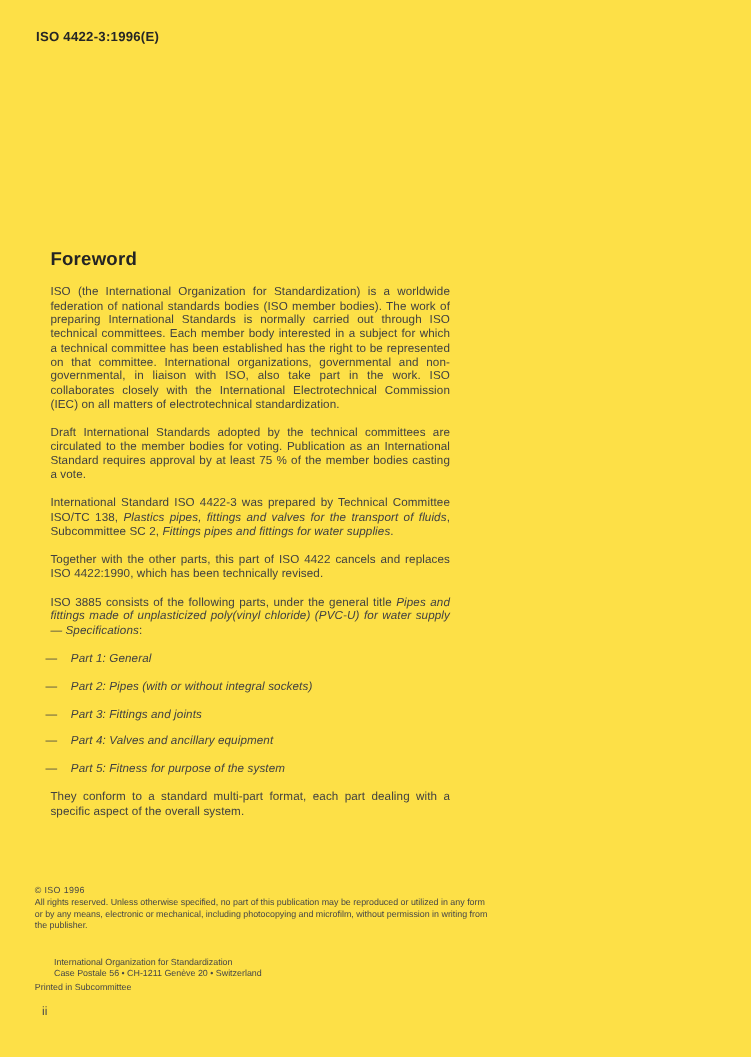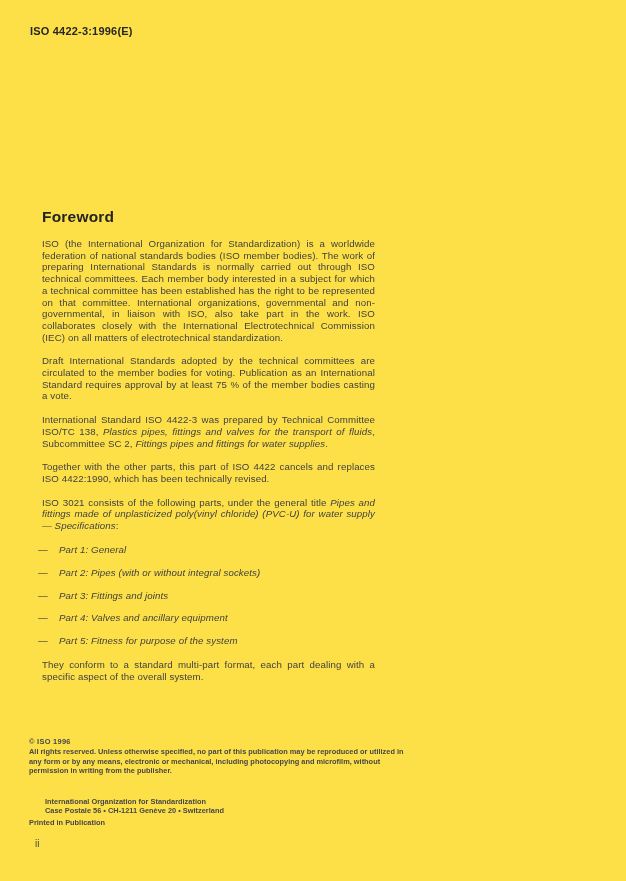--- a/index.html
+++ b/index.html
@@ -64,21 +64,20 @@
   }
   .list-after { margin-top: 6px; }
   .footer-block {
     position: absolute;
     left: 29px;
     top: 737px;
     width: 379px;
     font-size: 7.4px;
     line-height: 9.3px;
     color: #474747;
-    font-weight: bold;
   }
   .copyright-line { letter-spacing: 0.3px; }
   .rights-text { margin-top: 1px; text-align: left; }
   .org-line, .address-line { padding-left: 16px; }
   .org-line { margin-top: 22px; }
   .printed-line { margin-top: 2.5px; }
   .page-number {
     position: absolute;
     left: 35px;
     top: 838px;
@@ -97,21 +96,21 @@
     <h1 class="foreword-heading">Foreword</h1>
 
     <p class="body-par mt-first">ISO (the International Organization for Standardization) is a worldwide federation of national standards bodies (ISO member bodies). The work of preparing International Standards is normally carried out through ISO technical committees. Each member body interested in a subject for which a technical committee has been established has the right to be represented on that committee. International organizations, governmental and non-governmental, in liaison with ISO, also take part in the work. ISO collaborates closely with the International Electrotechnical Commission (IEC) on all matters of electrotechnical standardization.</p>
 
     <p class="body-par mt-par">Draft International Standards adopted by the technical committees are circulated to the member bodies for voting. Publication as an International Standard requires approval by at least 75 % of the member bodies casting a vote.</p>
 
     <p class="body-par mt-par-s"><span>International Standard ISO 4422-3 was prepared by Technical Committee ISO/TC 138, </span><span class="it">Plastics pipes, fittings and valves for the transport of fluids</span><span>, Subcommittee SC 2, </span><span class="it">Fittings pipes and fittings for water supplies</span><span>.</span></p>
 
     <p class="body-par mt-par-s">Together with the other parts, this part of ISO 4422 cancels and replaces ISO 4422:1990, which has been technically revised.</p>
 
-    <p class="body-par mt-par-xs"><span>ISO 3021 consists of the following parts, under the general title </span><span class="it">Pipes and fittings made of unplasticized poly(vinyl chloride) (PVC-U) for water supply — Specifications</span><span>:</span></p>
+    <p class="body-par mt-par-xs"><span>ISO 3885 consists of the following parts, under the general title </span><span class="it">Pipes and fittings made of unplasticized poly(vinyl chloride) (PVC-U) for water supply — Specifications</span><span>:</span></p>
 
     <div class="parts-list">
       <div class="list-item">
         <span class="dash">—</span>
         <span>Part 1: General</span>
       </div>
       <div class="list-item">
         <span class="dash">—</span>
         <span>Part 2: Pipes (with or without integral sockets)</span>
       </div>
@@ -132,17 +131,17 @@
 
     <p class="body-par mt-par-s">They conform to a standard multi-part format, each part dealing with a specific aspect of the overall system.</p>
 
   </div>
 
   <div class="footer-block">
     <div class="copyright-line">©  ISO  1996</div>
     <div class="rights-text">All rights reserved. Unless otherwise specified, no part of this publication may be reproduced or utilized in any form or by any means, electronic or mechanical, including photocopying and microfilm, without permission in writing from the publisher.</div>
     <div class="org-line">International Organization for Standardization</div>
     <div class="address-line">Case Postale 56 • CH-1211 Genève 20 • Switzerland</div>
-    <div class="printed-line">Printed in Publication</div>
+    <div class="printed-line">Printed in Subcommittee</div>
   </div>
 
   <div class="page-number">ii</div>
 </div>
 
 </body></html>

